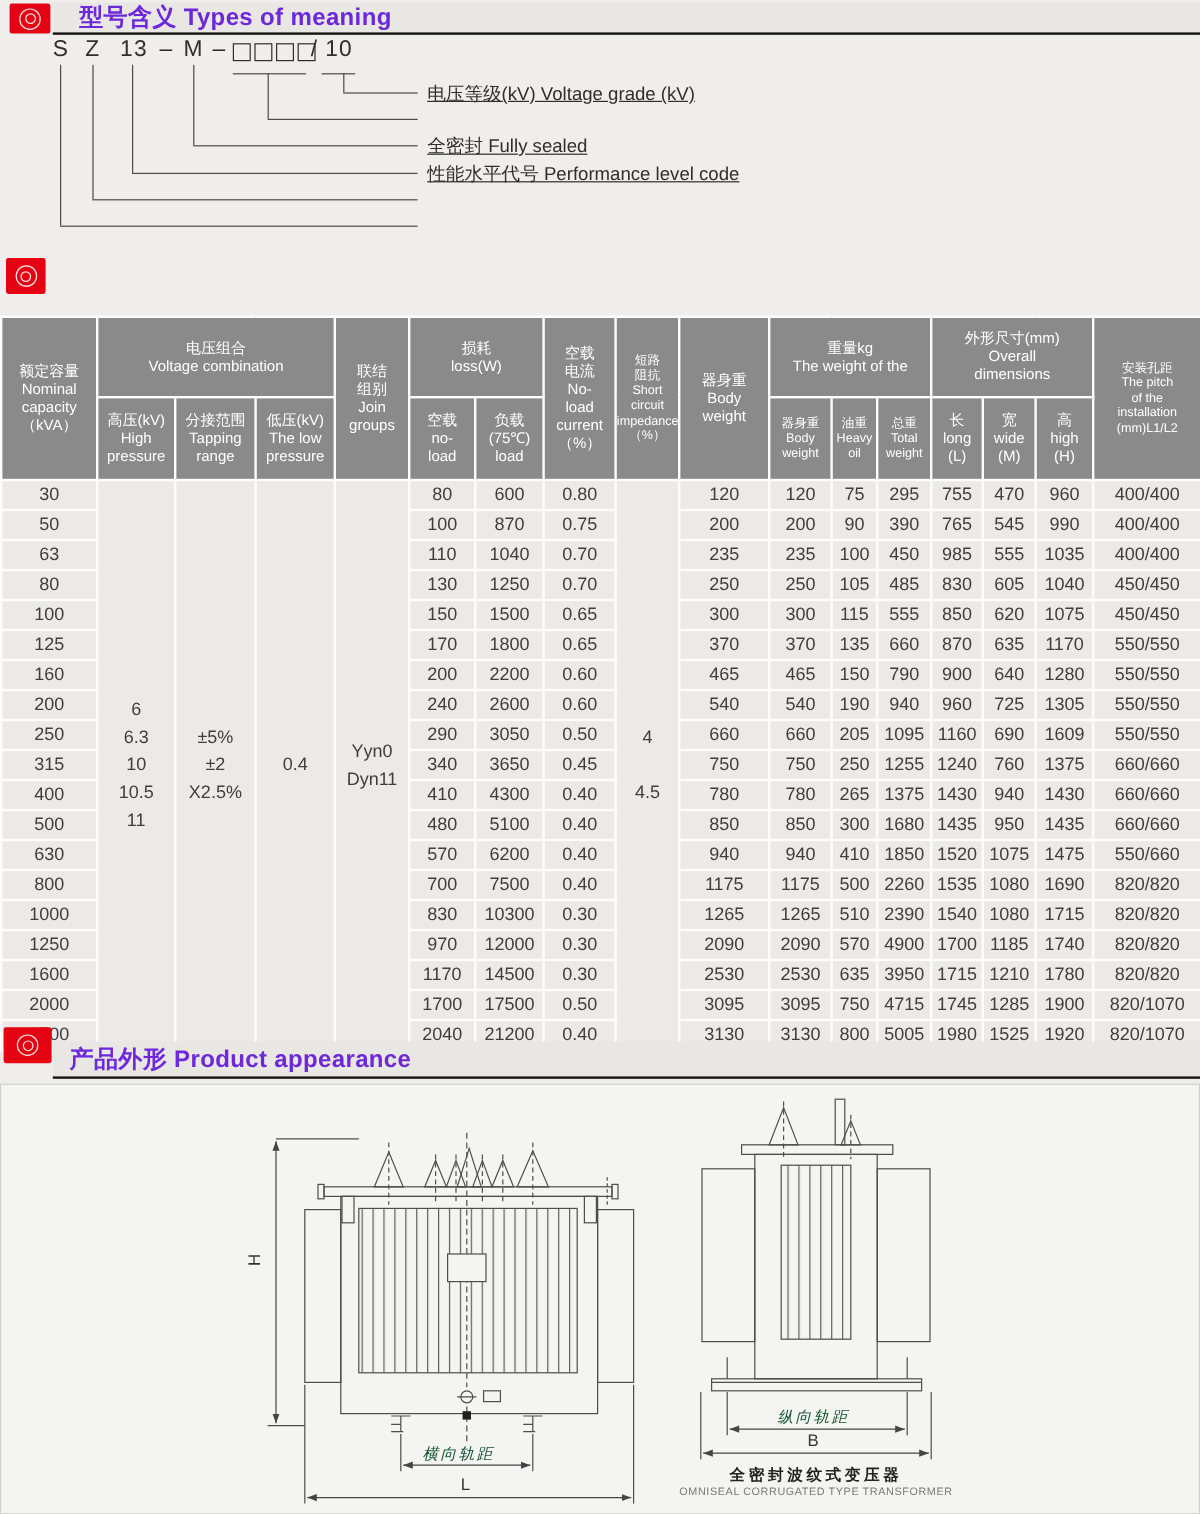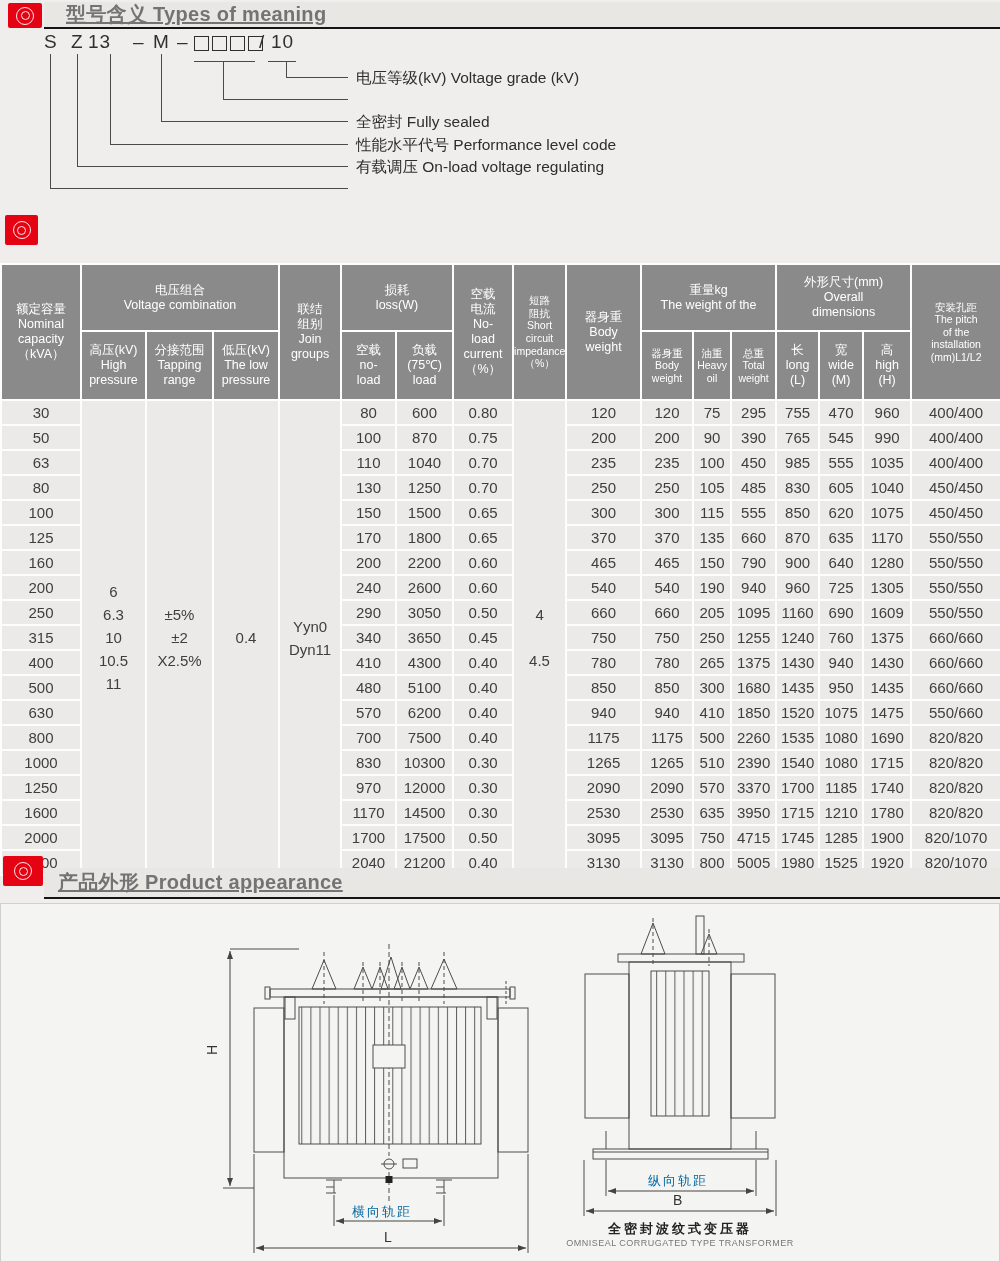--- a/index.html
+++ b/index.html
@@ -4,64 +4,64 @@
 <style>
   html,body{margin:0;padding:0;}
   body{font-family:"Liberation Sans",sans-serif;background:#dcdcda;}
   .page{position:relative;width:1000px;height:1262px;background:#efeeec;overflow:hidden;margin:0 auto;}
 
   
   .sec-icon{position:absolute;background:#e50212;border-radius:2px;display:flex;align-items:center;justify-content:center;}
   .ring-outer{width:16px;height:16px;border:1.5px solid #fff;border-radius:50%;display:flex;align-items:center;justify-content:center;opacity:.9;}
   .ring-inner{width:7px;height:7px;border:1.5px solid #fff;border-radius:50%;}
   .sec-bar{position:absolute;left:44px;width:956px;background:#e8e7e4;border-bottom:2px solid #141414;display:flex;align-items:center;box-sizing:border-box;}
-  .sec-title{font-weight:bold;color:#737373;padding-left:22px;letter-spacing:.3px;text-decoration:underline;}
+  .sec-title{font-weight:bold;color:#6d28d9;padding-left:22px;letter-spacing:.3px;}
 
   
   .code-char{position:absolute;font-size:19px;color:#2f2f2f;letter-spacing:1px;}
   .code-boxes{position:absolute;display:flex;gap:3px;}
   .code-box{width:13px;height:13px;border:1.5px solid #2f2f2f;}
   .lead{position:absolute;background:#4a4a4a;}
   .lead-v{width:1px;}
   .lead-h{height:1px;}
-  .meaning-label{position:absolute;font-size:15.5px;color:#2e2e2e;white-space:nowrap;}
+  .meaning-label{position:absolute;font-size:15.5px;color:#2e2e2e;white-space:nowrap;text-decoration:underline;}
 
   
   table.perf{position:absolute;left:0;top:263px;width:1000px;border-collapse:collapse;table-layout:fixed;}
   table.perf th,table.perf td{border:2px solid #fdfdfd;padding:0;text-align:center;vertical-align:middle;}
   table.perf th{background:#8a8a8a;color:#fff;font-weight:normal;font-size:12.5px;line-height:1.2;white-space:pre-line;}
   table.perf th.small{font-size:10.5px;}
   table.perf td{background:#ebeae8;color:#3e3e3e;font-size:15px;height:23px;line-height:23px;white-space:pre-line;}
   table.perf td.merged{line-height:23px;vertical-align:middle;}
 
   
   .panel{position:absolute;left:0;top:903px;width:998px;height:357px;background:#f4f4f2;border:1px solid #cfcfcc;box-sizing:content-box;}
   .panel svg{position:absolute;left:0;top:0;}
   .dim-label{position:absolute;font-size:14px;color:#333;}
-  .gauge-label{position:absolute;font-size:13px;color:#0369a1;letter-spacing:2px;}
+  .gauge-label{position:absolute;font-size:13px;color:#14532d;letter-spacing:2px;font-style:italic;}
   .caption-cn{position:absolute;left:560px;top:1220px;width:240px;text-align:center;font-size:13px;color:#222;letter-spacing:3px;font-weight:bold;}
   .caption-en{position:absolute;left:545px;top:1238px;width:270px;text-align:center;font-size:9px;color:#777;letter-spacing:.5px;}
 </style>
 </head>
 <body>
 
 <div class="page">
 
   <div class="sec-icon" style="left:8px;top:3px;width:34px;height:25px;">
     <div class="ring-outer">
         <div class="ring-inner"></div>
       </div>
   </div>
   <div class="sec-bar" style="top:2px;height:27px;">
     <span class="sec-title" style="font-size:20px;">型号含义 Types of meaning</span>
   </div>
 
   <span class="code-char" style="left:44px;top:31px;">S</span>
   <span class="code-char" style="left:71px;top:31px;">Z</span>
-  <span class="code-char" style="left:88px;top:31px;">13</span>
+  <span class="code-char" style="left:100px;top:31px;">13</span>
   <span class="code-char" style="left:133px;top:31px;">–</span>
   <span class="code-char" style="left:153px;top:31px;">M</span>
   <span class="code-char" style="left:177px;top:31px;">–</span>
   <div class="code-boxes" style="left:194px;top:36px;">
     <div class="code-box"></div>
       <div class="code-box"></div>
       <div class="code-box"></div>
       <div class="code-box"></div>
   </div>
   <span class="code-char" style="left:259px;top:31px;">/</span>
@@ -78,21 +78,20 @@
   <div class="lead lead-h" style="left:286px;top:77px;width:62px;"></div>
   <div class="lead lead-h" style="left:223px;top:99px;width:125px;"></div>
   <div class="lead lead-h" style="left:161px;top:121px;width:187px;"></div>
   <div class="lead lead-h" style="left:110px;top:144px;width:238px;"></div>
   <div class="lead lead-h" style="left:77px;top:166px;width:271px;"></div>
   <div class="lead lead-h" style="left:50px;top:188px;width:298px;"></div>
 
   <div class="meaning-label" style="left:356px;top:68px;">电压等级(kV) Voltage grade (kV)</div>
   <div class="meaning-label" style="left:356px;top:112px;">全密封 Fully sealed</div>
   <div class="meaning-label" style="left:356px;top:135px;">性能水平代号 Performance level code</div>
-  <div class="meaning-label" style="left:356px;top:157px;">有载调压 On-load voltage regulating</div>
 
   <div class="sec-icon" style="left:5px;top:215px;width:33px;height:30px;">
     <div class="ring-outer">
         <div class="ring-inner"></div>
       </div>
   </div>
 
   <table class="perf">
     <colgroup>
       <col style="width:80px">
@@ -415,21 +414,21 @@
           <td>820/820</td>
         </tr>
         <tr>
           <td>1250</td>
           <td>970</td>
           <td>12000</td>
           <td>0.30</td>
           <td>2090</td>
           <td>2090</td>
           <td>570</td>
-          <td>3370</td>
+          <td>4900</td>
           <td>1700</td>
           <td>1185</td>
           <td>1740</td>
           <td>820/820</td>
         </tr>
         <tr>
           <td>1600</td>
           <td>1170</td>
           <td>14500</td>
           <td>0.30</td>

